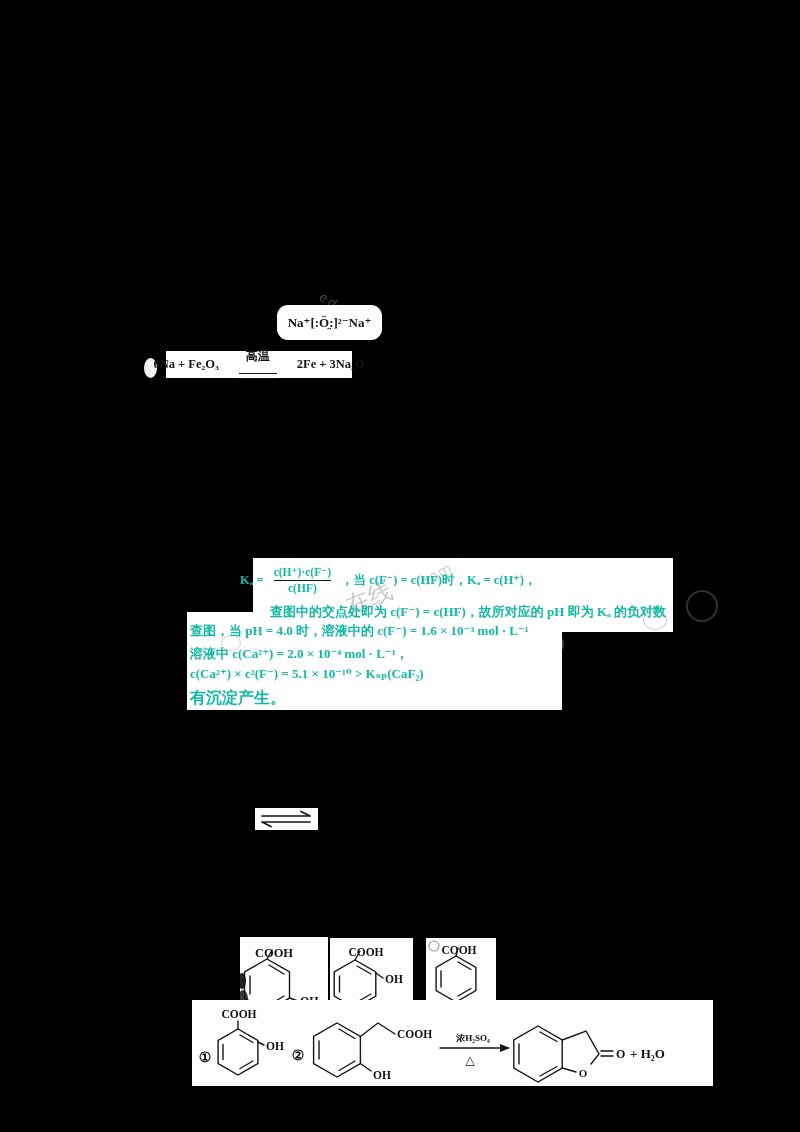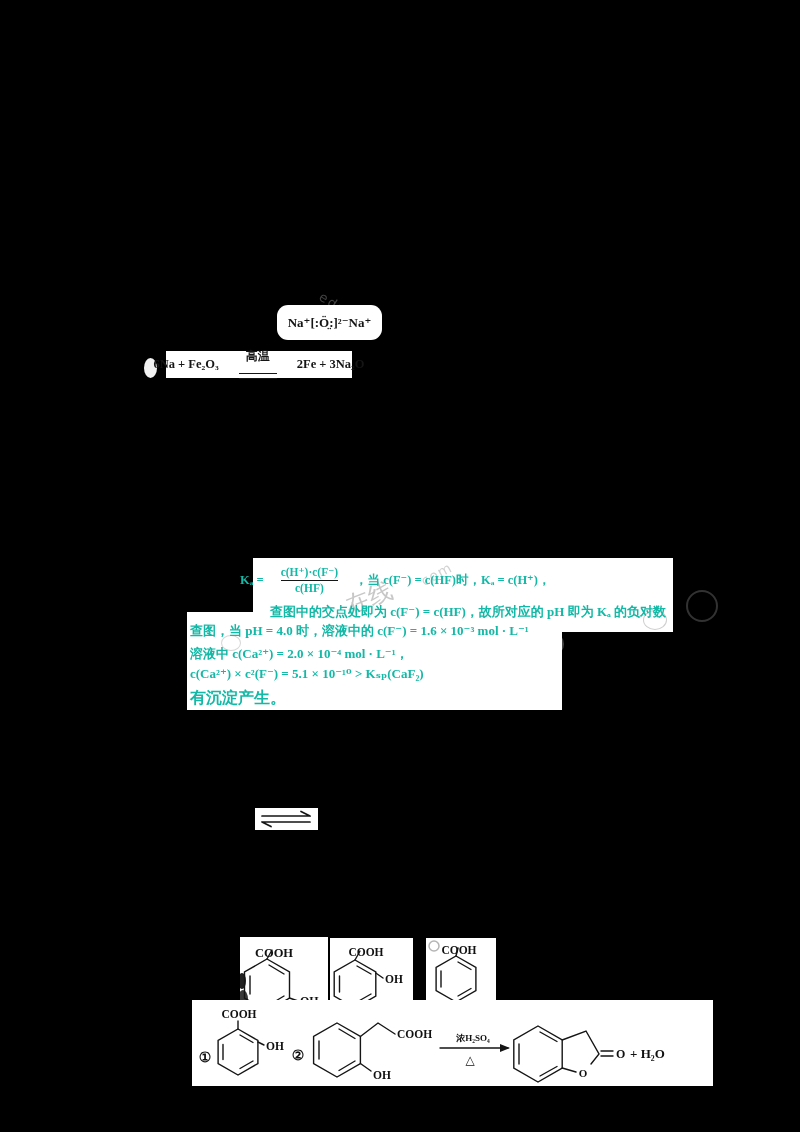--- a/index.html
+++ b/index.html
@@ -22,21 +22,21 @@
   .p-ka-upper{left:253px;top:558px;width:420px;height:74px;}
   .p-ka-lower{left:187px;top:612px;width:375px;height:98px;}
   .ka-text{position:absolute;left:187px;top:556px;width:500px;height:160px;}
   .kl{position:absolute;white-space:nowrap;font-size:13px;font-weight:600;color:#14b8a6;}
   .l1{left:53px;top:10px;display:flex;align-items:center;font-size:12.5px;}
   .l2{left:83px;top:47px;}
   .l3{left:3px;top:66px;}
   .l4{left:3px;top:89px;}
   .l5{left:3px;top:110px;}
   .l6{left:3px;top:132px;font-size:16px;}
-  .frac{display:inline-flex;flex-direction:column;align-items:center;font-size:11.5px;line-height:1.1;margin:0 17px;}
+  .frac{display:inline-flex;flex-direction:column;align-items:center;font-size:11.5px;line-height:1.1;margin:0 10px;}
   .fbar{height:1.3px;background:#151515;width:100%;margin:1px 0;}
   
   .p-equil{left:255px;top:808px;width:63px;height:22px;display:flex;align-items:center;justify-content:center;}
   
   .p-structA{left:240px;top:937px;width:88px;height:78px;}
   .p-structB{left:330px;top:938px;width:83px;height:73px;}
   .p-structC{left:426px;top:938px;width:70px;height:73px;}
   .p-reaction{left:192px;top:1000px;width:521px;height:86px;}
   svg{display:block;}
   svg .bond{stroke:#151515;stroke-width:1.4;fill:none;stroke-linecap:round;}

